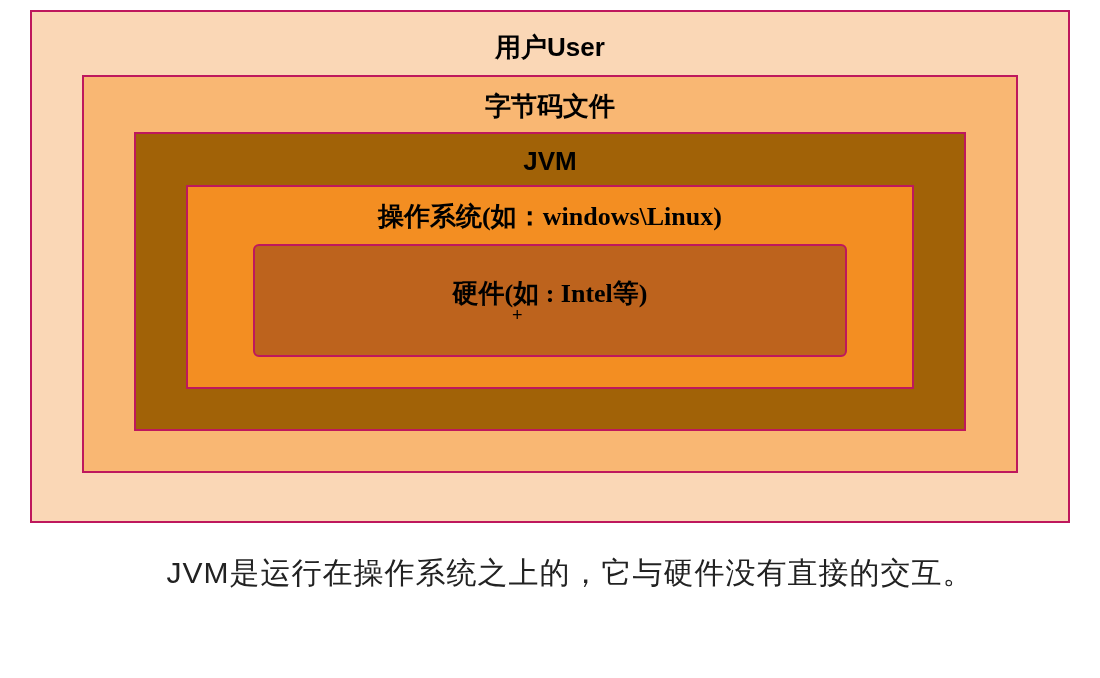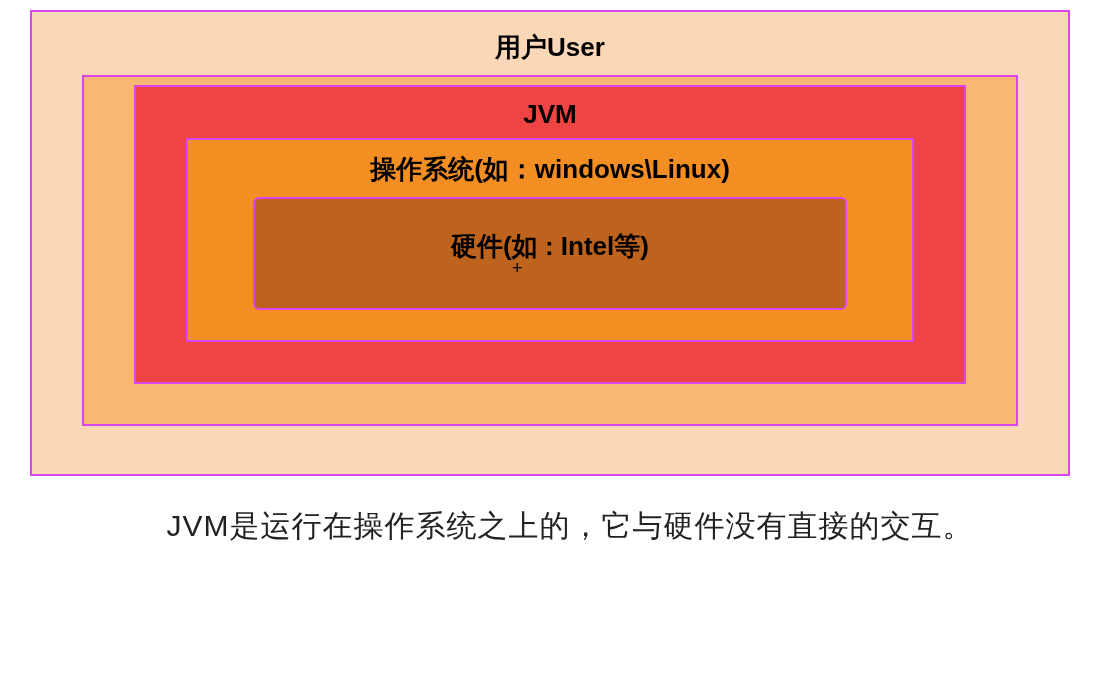--- a/index.html
+++ b/index.html
@@ -8,21 +8,21 @@
       padding: 0;
     }
     body {
       width: 1100px;
       height: 678px;
       background: #ffffff;
       font-family: "Microsoft YaHei", "SimHei", Arial, sans-serif;
       padding: 10px 30px;
     }
     .layer {
-      border: 2px solid #d946ef;
+      border: 2px solid #be185d;
       text-align: center;
     }
     .layer-label {
       font-weight: bold;
       color: #000;
       display: block;
     }
     .layer-0 {
       background: #fad7b6;
       padding: 12px 50px 48px 50px;
@@ -34,34 +34,35 @@
     }
     .layer-1 {
       background: #f9b773;
       padding: 8px 50px 40px 50px;
     }
     .layer-1 .layer-label {
       font-size: 26px;
       padding: 4px 0 8px 0;
     }
     .layer-2 {
-      background: #ef4444;
+      background: #a16207;
       padding: 8px 50px 40px 50px;
     }
     .layer-2 .layer-label {
       font-size: 26px;
       padding: 4px 0 8px 0;
     }
     .layer-3 {
       background: #f38e22;
       padding: 8px 65px 30px 65px;
     }
     .layer-3 .layer-label {
       font-size: 26px;
       padding: 4px 0 10px 0;
+      font-family: Liberation Serif, serif;
     }
     .layer-4 {
       background: #bd631d;
       padding: 26px 10px 34px 10px;
       position: relative;
       border-radius: 6px;
     }
     .layer-4 .layer-label {
       font-size: 26px;
     }
@@ -83,20 +84,21 @@
       padding-left: 40px;
       letter-spacing: 1px;
     }
   </style>
 </head>
 <body>
 
 <div class="layer layer-0">
   <span class="layer-label">用户User</span>
   <div class="layer layer-1">
+    <span class="layer-label">字节码文件</span>
     <div class="layer layer-2">
       <span class="layer-label">JVM</span>
       <div class="layer layer-3">
         <span class="layer-label">操作系统(如：windows\Linux)</span>
         <div class="layer layer-4">
           <span class="layer-label">硬件(如  : Intel等)</span>
           <span class="cursor-plus">+</span>
         </div>
       </div>
     </div>

